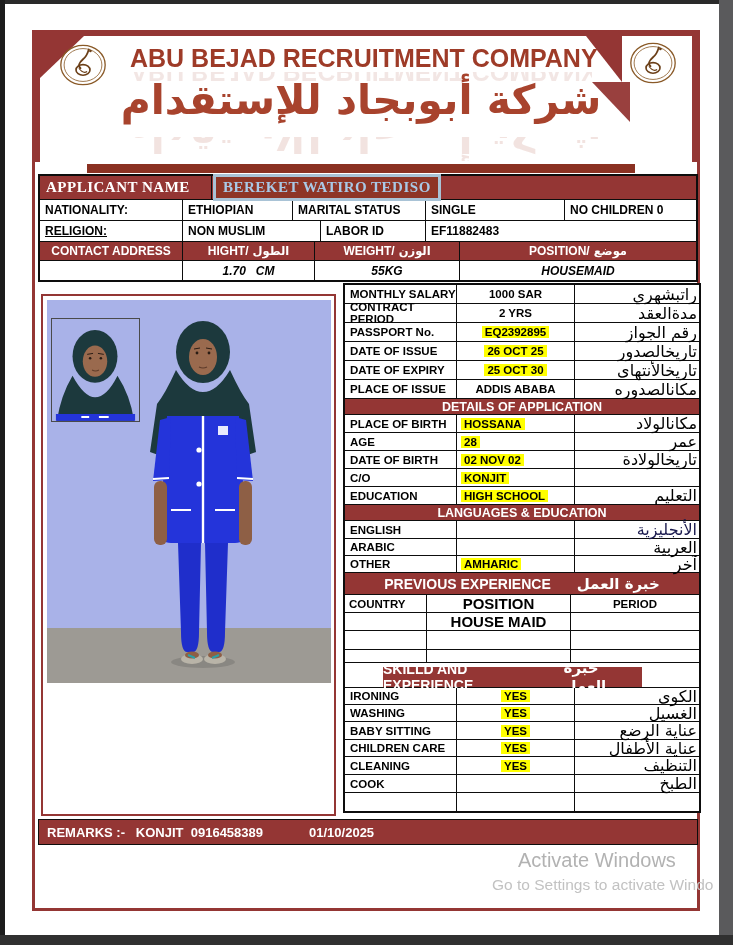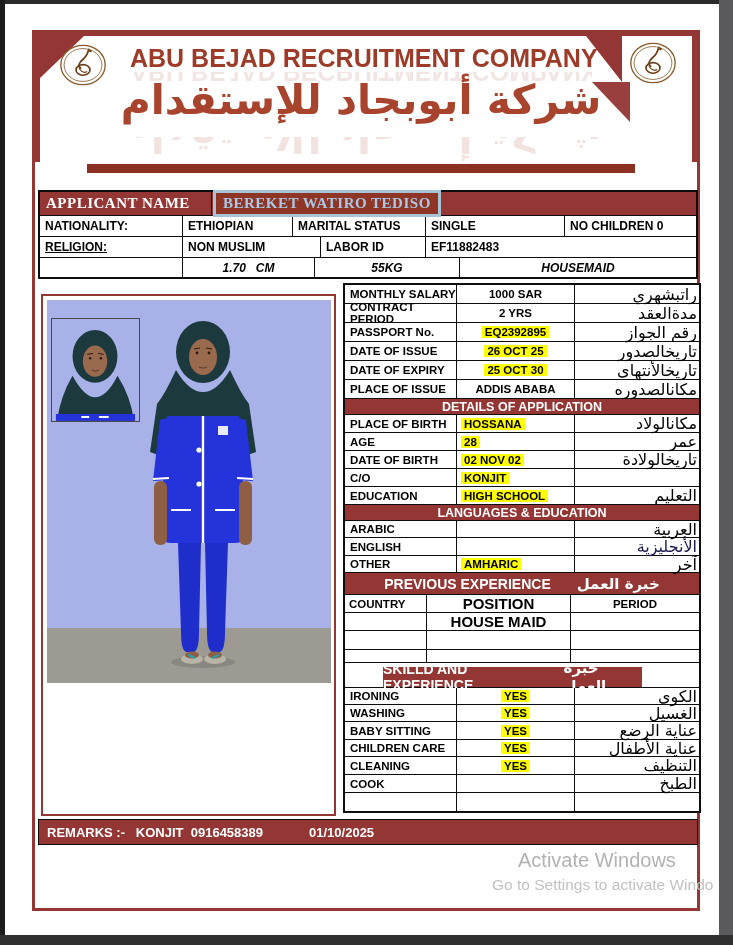--- a/index.html
+++ b/index.html
@@ -40,21 +40,21 @@
   .title-en-ref{position:absolute;left:90px;right:100px;top:36px;height:14px;overflow:hidden;text-align:center;
     font-size:25px;font-weight:bold;color:#9e3b28;opacity:.12;transform:scaleY(-1);white-space:nowrap;}
   .title-ar{position:absolute;left:60px;right:70px;top:40px;text-align:center;
     font-family:"DejaVu Sans",sans-serif;font-size:41px;font-weight:bold;color:#a8432d;white-space:nowrap;}
   .title-ar-ref{position:absolute;left:60px;right:70px;top:101px;height:24px;overflow:hidden;text-align:center;
     font-family:"DejaVu Sans",sans-serif;font-size:41px;font-weight:bold;color:#a8432d;opacity:.14;transform:scaleY(-1);white-space:nowrap;}
 
   .redbar{position:absolute;left:52px;top:134px;width:548px;height:9px;background:#8a3122;}
 
   
-  .info{position:absolute;left:3px;top:160px;width:660px;border:2px solid var(--ink);background:#fff;}
+  .info{position:absolute;left:3px;top:144px;width:660px;border:2px solid var(--ink);background:#fff;}
   .irow{display:flex;border-bottom:1px solid var(--ink);align-items:stretch;}
   .irow:last-child{border-bottom:none;}
   .icell{border-right:1px solid var(--ink);display:flex;align-items:center;
     font-weight:bold;font-size:12px;color:#000;padding:0 5px;}
   .icell:last-child{border-right:none;}
   .namerow{height:24px;background:var(--red);position:relative;border-bottom:1px solid var(--ink);}
   .namelabel{position:absolute;left:0;top:0;width:172px;height:100%;border-right:1px solid var(--ink);
     display:flex;align-items:center;padding-left:6px;
     font-family:"Liberation Serif",serif;font-weight:bold;font-size:15px;color:#fff;letter-spacing:.5px;}
   .nameval{position:absolute;left:176px;top:1px;height:21px;padding:0 7px;display:flex;align-items:center;
@@ -165,20 +165,35 @@
         <div class="icell" style="width:110px;">ETHIOPIAN</div>
         <div class="icell" style="width:133px;">MARITAL STATUS</div>
         <div class="icell" style="width:139px;">SINGLE</div>
         <div class="icell" style="flex:1;">NO CHILDREN 0</div>
       </div>
       <div class="irow r-rel">
         <div class="icell" style="width:143px;text-decoration:underline;">RELIGION:</div>
         <div class="icell" style="width:138px;">NON MUSLIM</div>
         <div class="icell" style="width:105px;">LABOR ID</div>
         <div class="icell" style="flex:1;">EF11882483</div>
+      </div>
+      <div class="irow r-contact">
+        <div class="icell first" style="width:143px;">CONTACT ADDRESS</div>
+        <div class="icell" style="width:132px;gap:4px;">
+          <span>HIGHT/</span>
+          <span class="arab">الطول</span>
+        </div>
+        <div class="icell" style="width:145px;gap:4px;">
+          <span>WEIGHT/</span>
+          <span class="arab">الوزن</span>
+        </div>
+        <div class="icell" style="flex:1;gap:4px;">
+          <span>POSITION/</span>
+          <span class="arab">موضع</span>
+        </div>
       </div>
       <div class="irow r-vals">
         <div class="icell" style="width:143px;"></div>
         <div class="icell" style="width:132px;">1.70   CM</div>
         <div class="icell" style="width:145px;">55KG</div>
         <div class="icell" style="flex:1;">HOUSEMAID</div>
       </div>
     </div>
 
     <div class="photobox">
@@ -306,29 +321,29 @@
       <div class="rrow h18">
         <div class="rl">EDUCATION</div>
         <div class="rv" style="justify-content:flex-start;padding-left:4px;">
             <span class="hl">HIGH SCHOOL</span>
           </div>
         <div class="ra">التعليم</div>
       </div>
 
       <div class="rhdr">LANGUAGES &amp; EDUCATION</div>
 
+      <div class="rrow h18">
+        <div class="rl">ENGLISH</div>
+        <div class="rv"></div>
+        <div class="ra" style="color:#1a1a4e;">الأنجليزية</div>
+      </div>
       <div class="rrow h17">
         <div class="rl">ARABIC</div>
         <div class="rv"></div>
         <div class="ra">العربية</div>
-      </div>
-      <div class="rrow h18">
-        <div class="rl">ENGLISH</div>
-        <div class="rv"></div>
-        <div class="ra" style="color:#1a1a4e;">الأنجليزية</div>
       </div>
       <div class="rrow h17">
         <div class="rl">OTHER</div>
         <div class="rv" style="justify-content:flex-start;padding-left:4px;">
             <span class="hl">AMHARIC</span>
           </div>
         <div class="ra">آخر</div>
       </div>
 
       <div class="rhdr-big">

